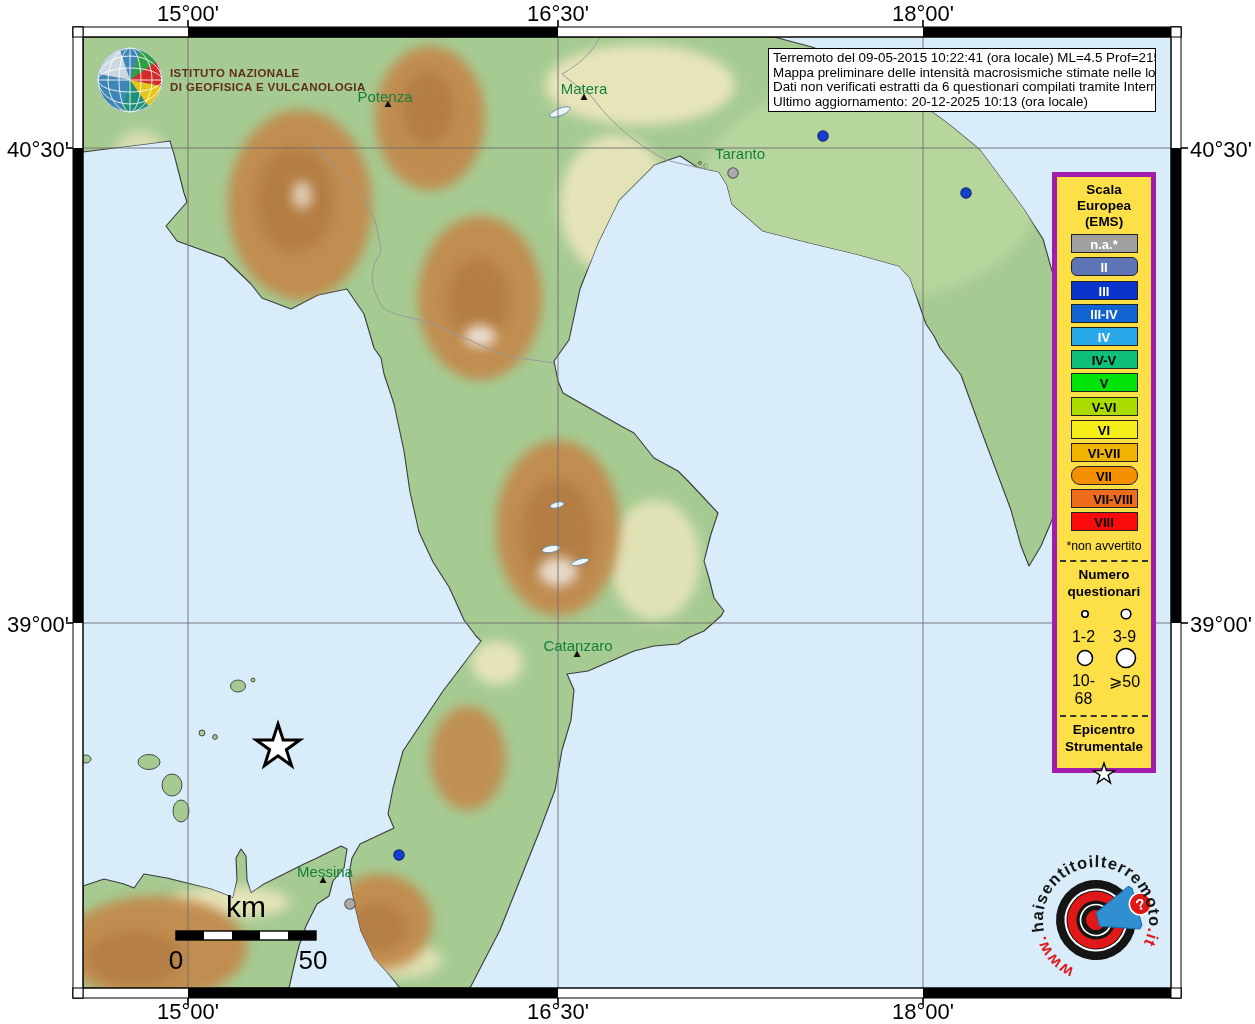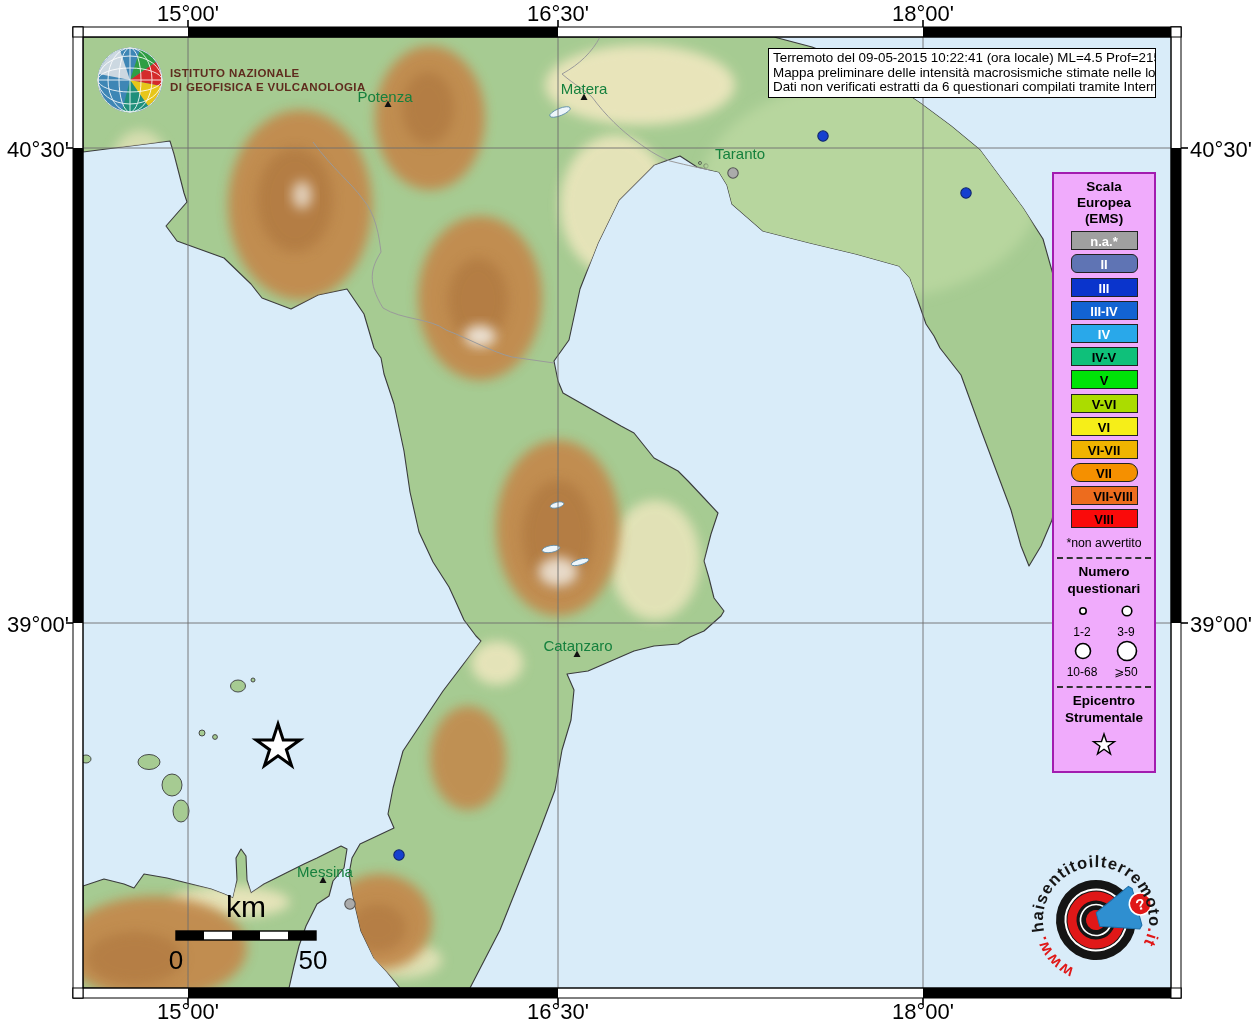--- a/index.html
+++ b/index.html
@@ -4,32 +4,32 @@
 <style>
   html,body{margin:0;padding:0}
   body{width:1255px;height:1024px;position:relative;background:#fff;overflow:hidden;
        font-family:"Liberation Sans",sans-serif;color:#000}
   #map-svg{position:absolute;left:0;top:0}
   .axis{position:absolute;font-size:22px;white-space:nowrap}
   .axis.center{transform:translateX(-50%)}
   #titlebox{position:absolute;left:768px;top:48px;width:388px;background:#fff;
             border:1px solid #000;box-sizing:border-box;padding:2px 4px;
             font-size:13.4px;line-height:14.6px;white-space:nowrap;overflow:hidden}
-  #legend{position:absolute;left:1052px;top:172px;width:104px;height:601px;background:#f0abfc;
-          border:2px solid #a21caf;box-sizing:border-box;text-align:center;z-index:5}
+  #legend{position:absolute;left:1052px;top:172px;width:104px;height:601px;background:#fde047;
+          border:5px solid #a21caf;box-sizing:border-box;text-align:center;z-index:5}
   .legend-title{font-weight:bold;font-size:13.5px;line-height:16px;margin-top:5px}
   #chips{margin-top:2px}
   .chip{width:67px;height:19px;margin:4.2px auto 0;border:1px solid #222;
         font-weight:bold;font-size:13px;line-height:19px;box-sizing:border-box}
   .footnote{font-size:12.3px;margin-top:8px}
   .sep{border-top:2px dashed #333;margin:7px 3px 4px}
   .qtitle{font-weight:bold;font-size:13.5px;line-height:17px;margin-top:2px}
   #qsizes{display:flex;flex-wrap:wrap;justify-content:space-around;padding:0 6px;margin-top:2px}
   .qcell{width:44%;text-align:center}
-  .qlab{font-size:12px;margin-top:-2px}
+  .qlab{font-size:16px;margin-top:-2px}
   .city{position:absolute;transform:translate(-50%,-50%);font-size:15px;color:#15803d;
         white-space:nowrap;z-index:3}
   #city-labels{position:absolute;left:0;top:0;width:1255px;height:1024px;pointer-events:none}
 </style>
 </head>
 <body>
 
 <svg id="map-svg" width="1255" height="1024">
   <defs>
     <filter id="soft" x="-40%" y="-40%" width="180%" height="180%">
@@ -220,20 +220,21 @@
 <div class="axis center" style="left:923px;top:999px">18°00'</div>
 <div class="axis" style="right:1186px;top:137px">40°30'</div>
 <div class="axis" style="right:1186px;top:612px">39°00'</div>
 <div class="axis" style="left:1190px;top:137px">40°30'</div>
 <div class="axis" style="left:1190px;top:612px">39°00'</div>
 
 <div id="titlebox">
   <div>Terremoto del 09-05-2015 10:22:41 (ora locale) ML=4.5 Prof=215 km</div>
   <div>Mappa preliminare delle intensità macrosismiche stimate nelle località</div>
   <div>Dati non verificati estratti da 6 questionari compilati tramite Internet.</div>
+  <div>Ultimo aggiornamento: 20-12-2025 10:13 (ora locale)</div>
 </div>
 
 <div id="legend">
   <div class="legend-title">
     <div>Scala</div>
     <div>Europea</div>
     <div>(EMS)</div>
   </div>
   <div id="chips">
       <div class="chip" style="background: rgb(160, 160, 160); color: rgb(255, 255, 255);">n.a.*</div>

